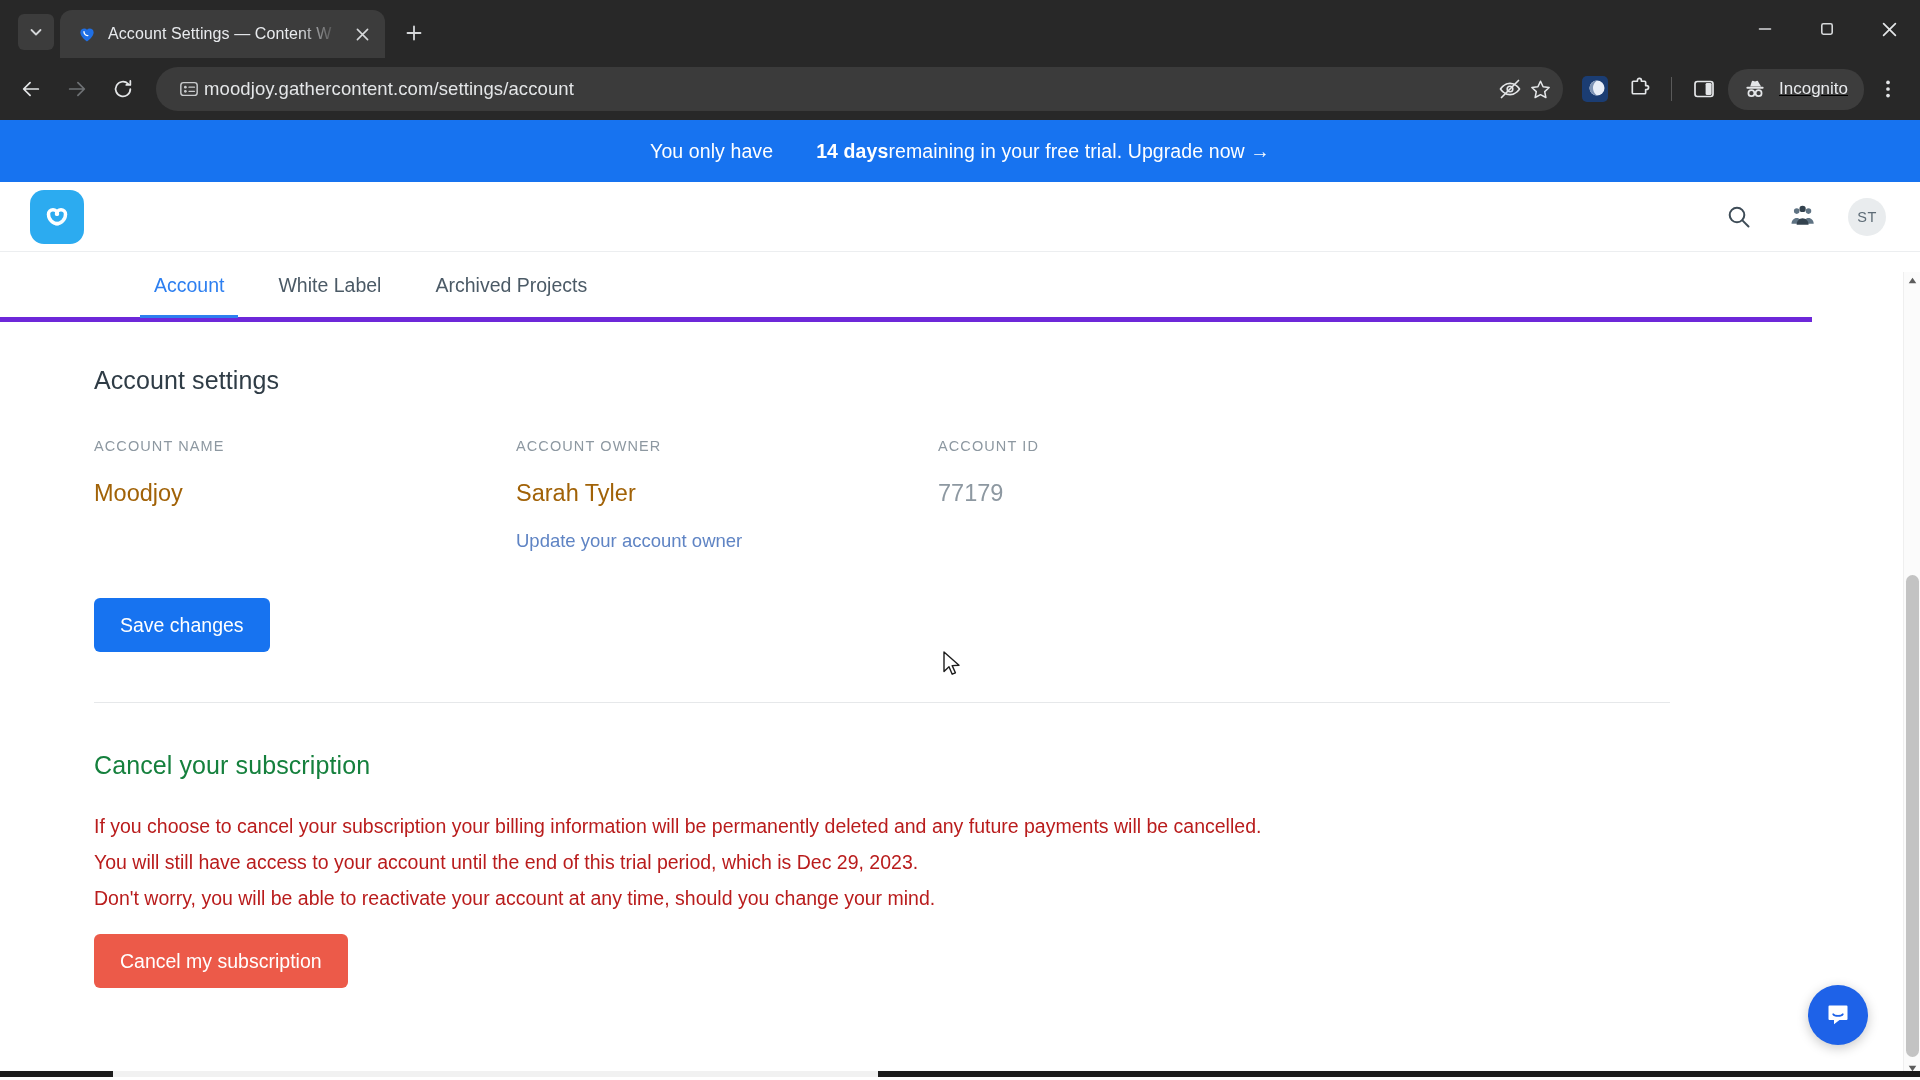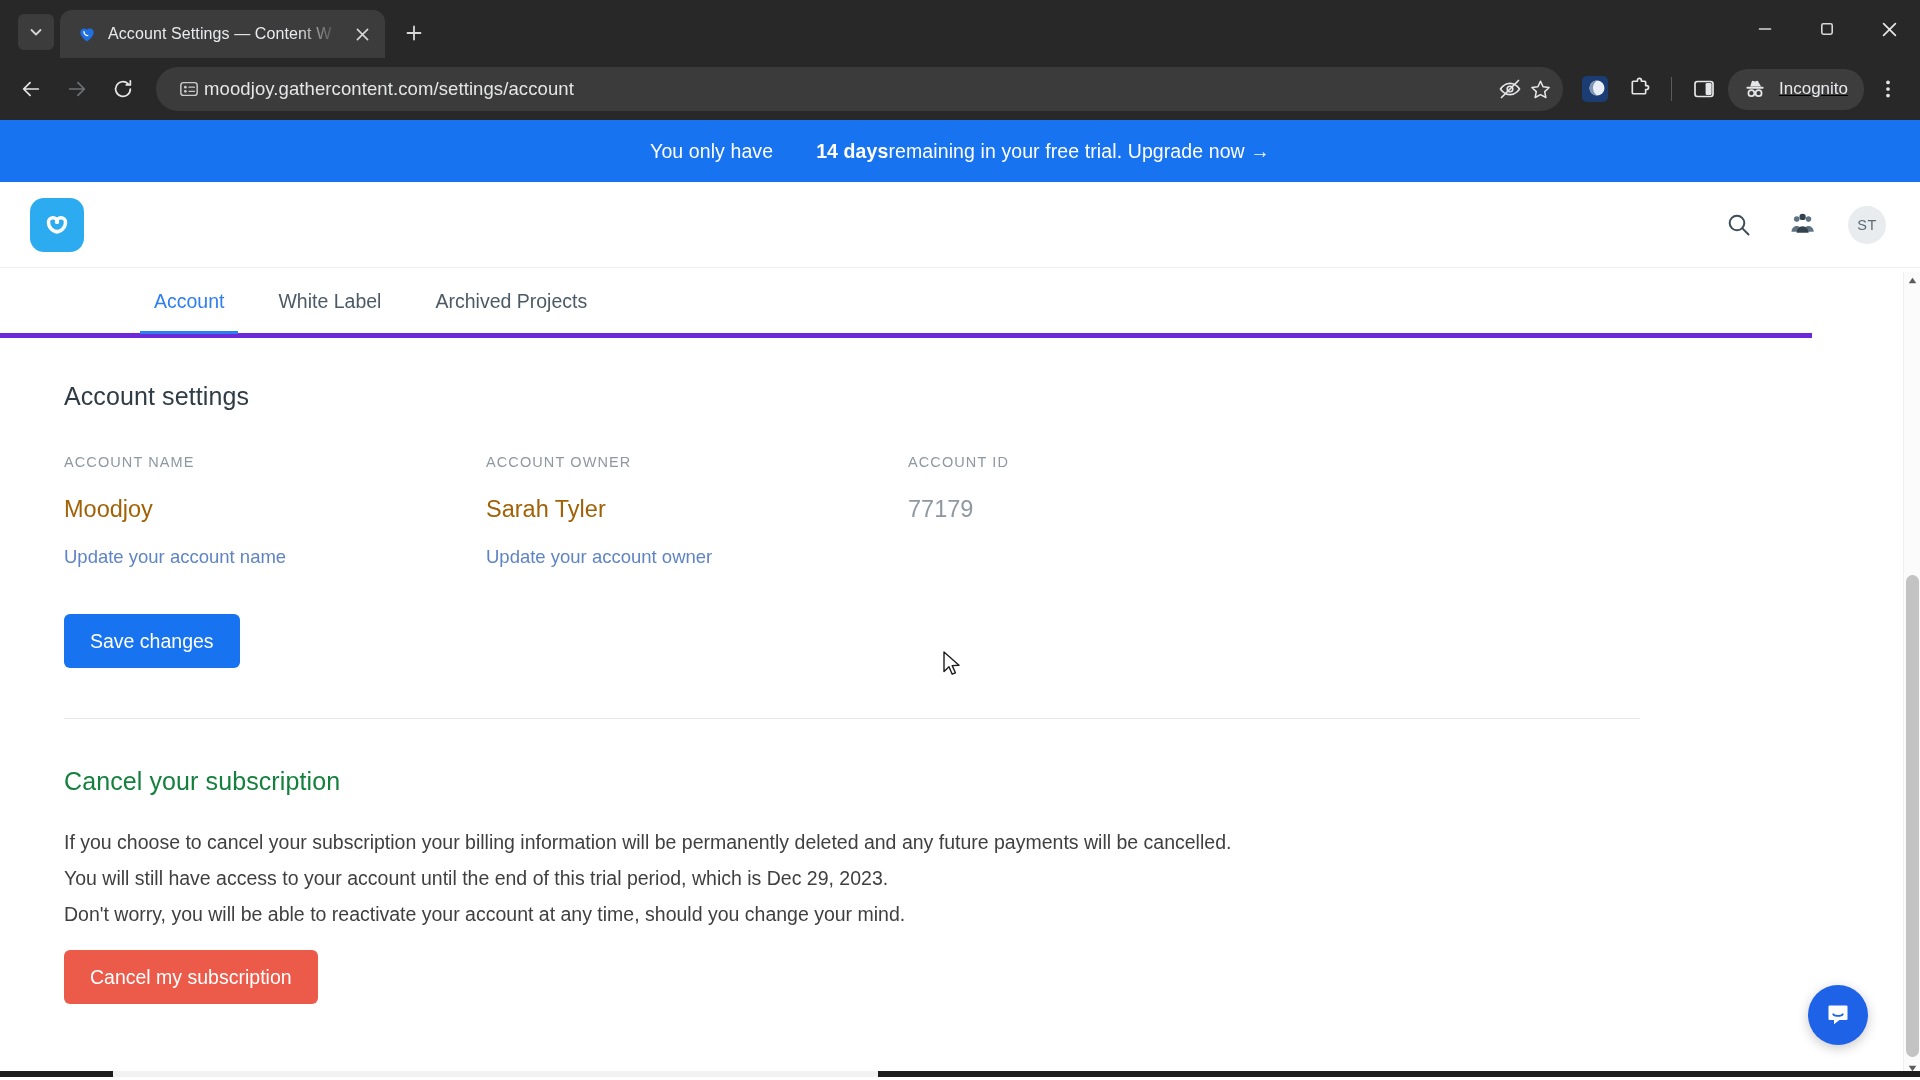--- a/index.html
+++ b/index.html
@@ -65,21 +65,21 @@
   
   .viewport { position: relative; width: 1920px; height: 957px; background: #ffffff; overflow: hidden; }
 
   .trial-banner {
     height: 62px; background: #1773f0; display: flex; align-items: center; justify-content: center;
     color: #ffffff; font-size: 19.5px; letter-spacing: .1px;
   }
   .trial-banner b { font-weight: 700; margin-left: 43px; }
 
   .app-header {
-    height: 86px; background: #ffffff; border-bottom: 1px solid #eceef0;
+    height: 70px; background: #ffffff; border-bottom: 1px solid #eceef0;
     display: flex; align-items: center; padding: 0 34px 0 30px;
   }
   .logo {
     width: 54px; height: 54px; border-radius: 14px; background: #2cabf0;
     display:flex; align-items:center; justify-content:center; flex:0 0 auto;
   }
   .header-spacer { flex: 1 1 auto; }
   .header-actions { display:flex; align-items:center; gap: 29px; }
   .hdr-icon { width: 34px; height: 34px; display:flex; align-items:center; justify-content:center; }
   .avatar {
@@ -95,42 +95,42 @@
   }
   .ptab {
     padding: 22px 14px 20px 14px; font-size: 19.5px; color: #4b5a66; position: relative;
     margin-right: 26px;
   }
   .ptab.active { color: #2d7ff0; }
   .ptab.active::after {
     content: ""; position: absolute; left: 0; right: 0; bottom: -1px; height: 3px; background: #2d7ff0;
   }
 
-  .section { padding-left: 64px; }
+  .section { padding-left: 94px; }
   .h1 { font-size: 25px; color: #2f3c46; font-weight: 400; padding-top: 44px; letter-spacing: .1px; }
 
   .fields { display: flex; margin-top: 43px; gap: 16px; }
   .field { width: 406px; }
   .field.narrow { width: auto; }
   .flabel {
     font-size: 14.5px; color: #8d98a1; letter-spacing: 1.1px; text-transform: uppercase;
   }
   .fvalue { font-size: 23.5px; color: #a16207; margin-top: 26px; font-weight: 400; }
   .fvalue.muted { color: #8d98a1; }
   .flink { font-size: 18.5px; color: #5f84c4; margin-top: 23px; }
 
   .btn-primary {
     margin-top: 46px; height: 54px; background: #1773f0; color: #fff; border: none;
     border-radius: 6px; font-size: 19.5px; padding: 0 26px; font-family: inherit;
     display: inline-flex; align-items: center; font-weight: 500;
   }
   .divider { height: 1px; background: #e6e8ea; margin-top: 50px; width: 1576px; }
 
   .h2 { font-size: 25px; color: #15803d; font-weight: 400; margin-top: 48px; letter-spacing: .1px; }
-  .para { font-size: 19.5px; color: #404040; margin-top: 28px; line-height: 36px; }
+  .para { font-size: 19.5px; color: #b91c1c; margin-top: 28px; line-height: 36px; }
   .para .ln { display: block; }
   .btn-danger {
     margin-top: 18px; height: 54px; background: #ec5a49; color: #fff; border: none;
     border-radius: 6px; font-size: 19.5px; padding: 0 26px; font-family: inherit;
     display: inline-flex; align-items: center; font-weight: 500;
   }
 
   
   .chat-bubble {
     position: absolute; right: 52px; bottom: 32px; width: 60px; height: 60px;
@@ -348,21 +348,20 @@
         </div>
       </div>
 
       <div class="section">
         <div class="h1">Account settings</div>
 
         <div class="fields">
           <div class="field">
             <div class="flabel">ACCOUNT NAME</div>
             <div class="fvalue">Moodjoy</div>
-            <div class="flink">Update your account name</div>
           </div>
           <div class="field">
             <div class="flabel">ACCOUNT OWNER</div>
             <div class="fvalue">Sarah  Tyler</div>
             <div class="flink">Update your account owner</div>
           </div>
           <div class="field narrow">
             <div class="flabel">ACCOUNT ID</div>
             <div class="fvalue muted">77179</div>
           </div>

